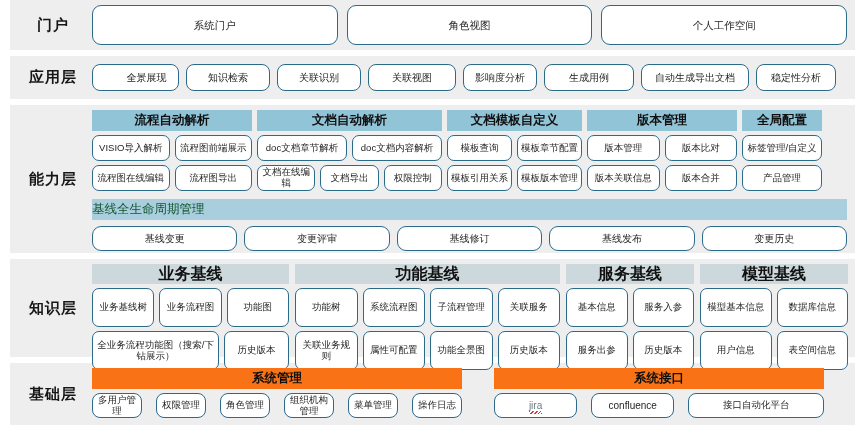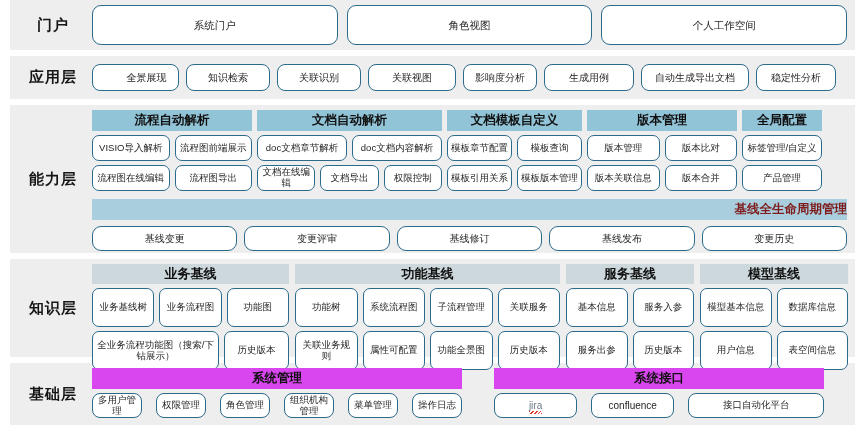--- a/index.html
+++ b/index.html
@@ -64,47 +64,47 @@
 
   
   .cw1{width:160px;}
   .cw2{width:185px;}
   .cw3{width:135px;}
   .cw4{width:150px;}
   .cw5{width:80px;}
 
   
   .life-head{
-    background:#a9cfdf;color:#7f1d1d;
-    font-size:12.5px;font-weight:bold;text-align:right;
+    background:#a9cfdf;color:#14532d;
+    font-size:12.5px;font-weight:normal;text-align:left;
     height:21px;line-height:21px;margin-top:4px;
   }
   .life-row{display:flex;gap:7px;margin-top:2px;}
   .life-row .pill{flex:1;height:25px;border-radius:9px;font-size:10px;}
 
   
   .kn-cols{display:flex;gap:6px;align-items:flex-start;}
   .kn-col{display:flex;flex-direction:column;gap:4px;}
   .kn-head{
     background:#ccd8dc;color:#101010;
-    font-size:13px;font-weight:bold;text-align:center;
+    font-size:16px;font-weight:bold;text-align:center;
     height:20px;line-height:20px;
   }
   .kn-line{display:flex;gap:5px;}
   .kn-line .pill{height:39px;flex:1;}
   .kw1{width:197px;}
   .kw2{width:265px;}
   .kw3{width:128px;}
   .kw4{width:148px;}
 
   
   .fd-cols{display:flex;gap:32px;align-items:flex-start;}
   .fd-col{display:flex;flex-direction:column;gap:4px;}
   .fd-head{
-    background:#d946ef;color:#101010;
+    background:#f97316;color:#101010;
     font-size:12.5px;font-weight:bold;text-align:center;
     height:21px;line-height:21px;
   }
   .fd-line{display:flex;gap:14px;}
   .fd-line .pill{height:25px;flex:1;border-radius:8px;}
   .fw1{width:370px;}
   .fw2{width:330px;}
 
   .jira{color:#6a7a86;font-size:10px;position:relative;display:inline-block;}
   .jira::after{
@@ -173,22 +173,22 @@
           <div class="cap-line">
             <div class="pill">文档在线编辑</div>
             <div class="pill">文档导出</div>
             <div class="pill">权限控制</div>
           </div>
         </div>
 
         <div class="cap-col cw3">
           <div class="col-head">文档模板自定义</div>
           <div class="cap-line">
+            <div class="pill">模板查询</div>
             <div class="pill">模板章节配置</div>
-            <div class="pill">模板查询</div>
           </div>
           <div class="cap-line">
             <div class="pill">模板引用关系</div>
             <div class="pill">模板版本管理</div>
           </div>
         </div>
 
         <div class="cap-col cw4">
           <div class="col-head">版本管理</div>
           <div class="cap-line">

